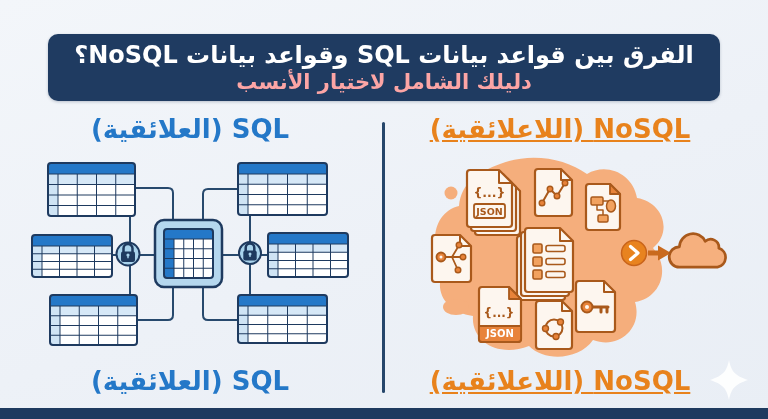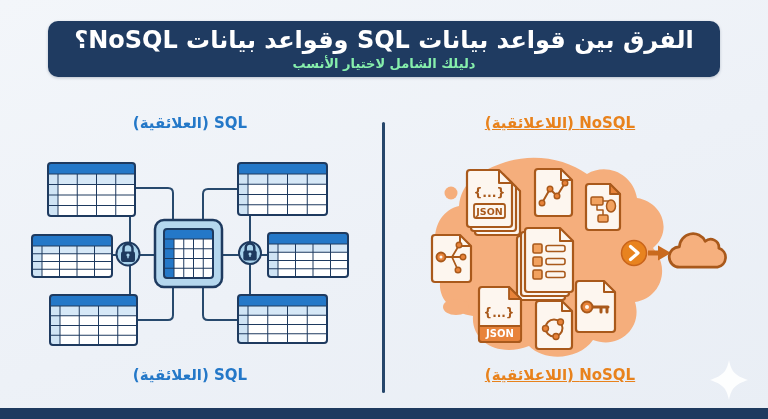--- a/index.html
+++ b/index.html
@@ -1,23 +1,23 @@
 <!DOCTYPE html>
 <html lang="ar"><head>
 <meta charset="utf-8">
 <style>
   html,body{margin:0;padding:0;}
   body{width:768px;height:419px;overflow:hidden;font-family:"DejaVu Sans",sans-serif;}
   .stage{position:relative;width:768px;height:419px;background:linear-gradient(160deg,#f3f6fa 0%,#edf1f7 55%,#e9eef5 100%);overflow:hidden;}
-  .banner{position:absolute;left:48px;top:21px;width:672px;height:56px;background:#1f3b61;border-radius:10px;
+  .banner{position:absolute;left:48px;top:34px;width:672px;height:67px;background:#1f3b61;border-radius:10px;
           display:flex;flex-direction:column;align-items:center;justify-content:center;gap:5px;direction:rtl;
           box-shadow:0 1px 3px rgba(20,40,70,.25);}
   .banner-title{color:#ffffff;font-weight:bold;font-size:24px;line-height:1;white-space:nowrap;}
-  .banner-subtitle{color:#86efac;font-weight:bold;font-size:13px;line-height:1;}
-  .section-label{position:absolute;width:310px;text-align:center;font-weight:bold;font-size:15px;direction:rtl;white-space:nowrap;}
+  .banner-subtitle{color:#fca5a5;font-weight:bold;font-size:21px;line-height:1;}
+  .section-label{position:absolute;width:310px;text-align:center;font-weight:bold;font-size:26px;direction:rtl;white-space:nowrap;}
   .sql-label{color:#2478c8;}
   .nosql-label{color:#e8821c;}
   .lbl-top{top:114px;}
   .lbl-bottom{top:366px;}
   .lbl-left{left:35px;}
   .lbl-right{left:405px;text-decoration:underline;}
   .divider{position:absolute;left:382px;top:122px;width:3px;height:271px;background:#26466b;border-radius:2px;}
   .bottombar{position:absolute;left:0;top:408px;width:768px;height:11px;background:#1e3a5f;}
   .sql-svg{position:absolute;left:10px;top:140px;}
   .nosql-svg{position:absolute;left:395px;top:140px;}

